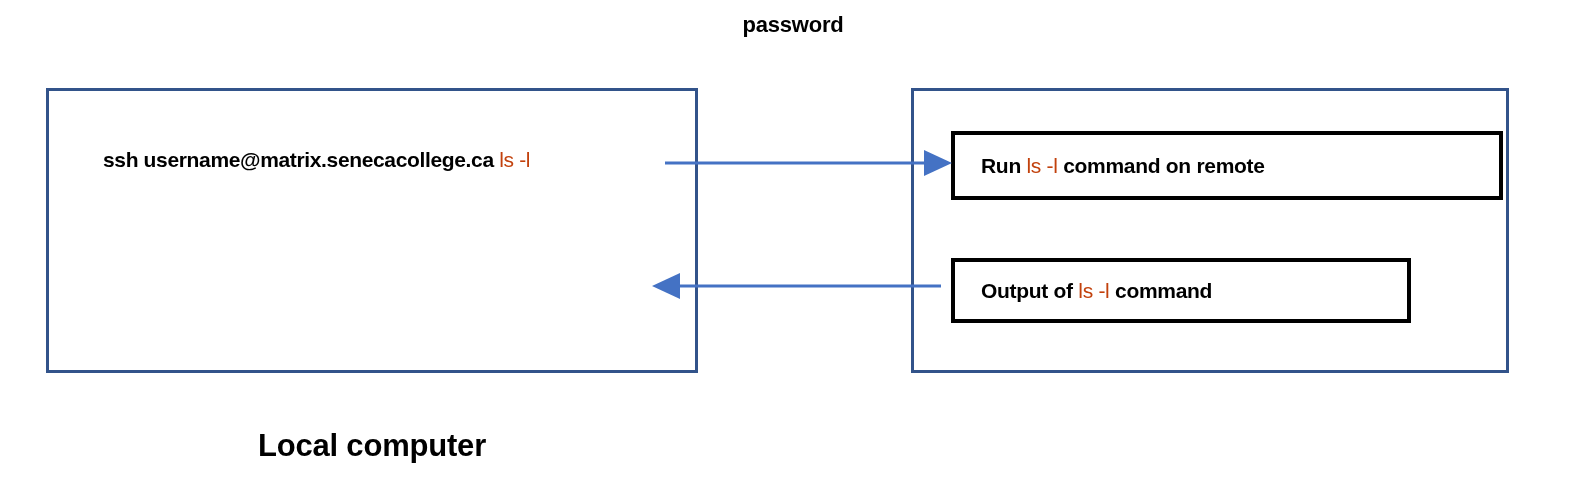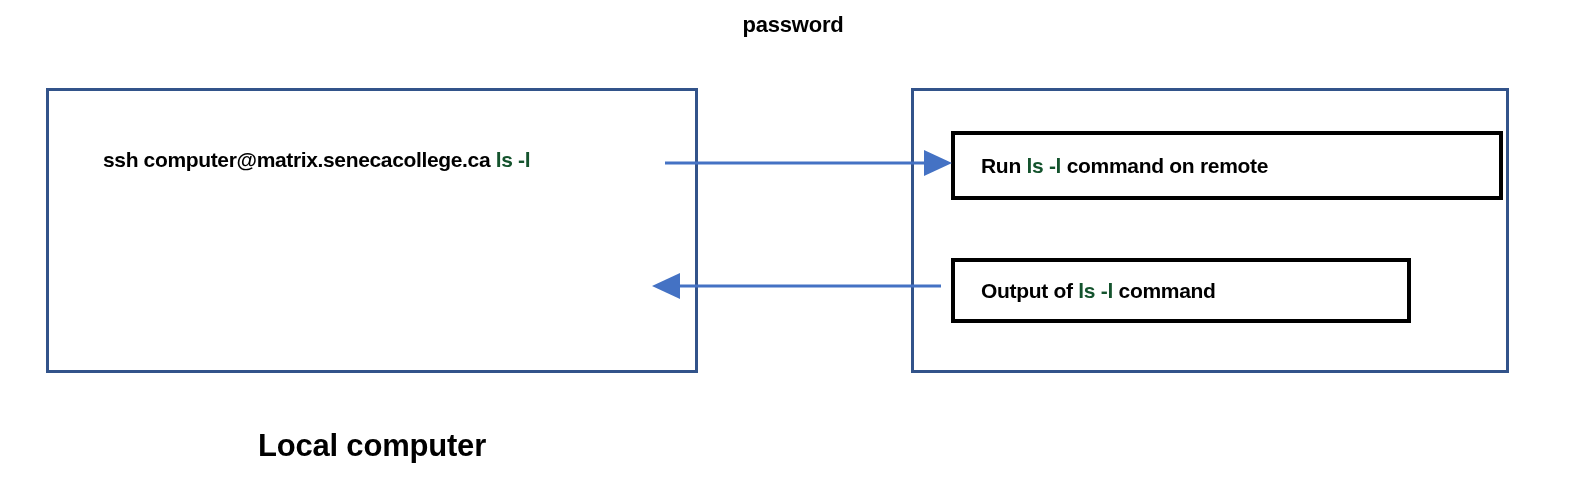--- a/index.html
+++ b/index.html
@@ -52,22 +52,22 @@
     position: absolute;
     left: 103px;
     top: 148px;
     font-size: 21px;
     font-weight: bold;
     white-space: nowrap;
     letter-spacing: -0.35px;
     color: #000000;
   }
   .cmd-blue {
-    color: #14532d;
-    font-weight: bold;
+    color: #c2410c;
+    font-weight: normal;
   }
 
   
   .action-box {
     position: absolute;
     box-sizing: border-box;
     border: 4px solid #000000;
     background: #ffffff;
     display: flex;
     align-items: center;
@@ -110,21 +110,21 @@
 
 <div id="canvas">
 
   <div class="top-label">
     <span class="inner">password</span>
   </div>
 
   <div class="machine-box" id="local-box"></div>
 
   <div class="command-text">
-    <span>ssh computer@matrix.senecacollege.ca </span><span class="cmd-blue">ls -l</span>
+    <span>ssh username@matrix.senecacollege.ca </span><span class="cmd-blue">ls -l</span>
   </div>
 
   <div class="machine-box" id="remote-box"></div>
 
   <div class="action-box" id="action-run">
     <div class="action-text">
       <span>Run </span><span class="cmd-blue">ls -l</span><span> command on remote</span>
     </div>
   </div>
 

